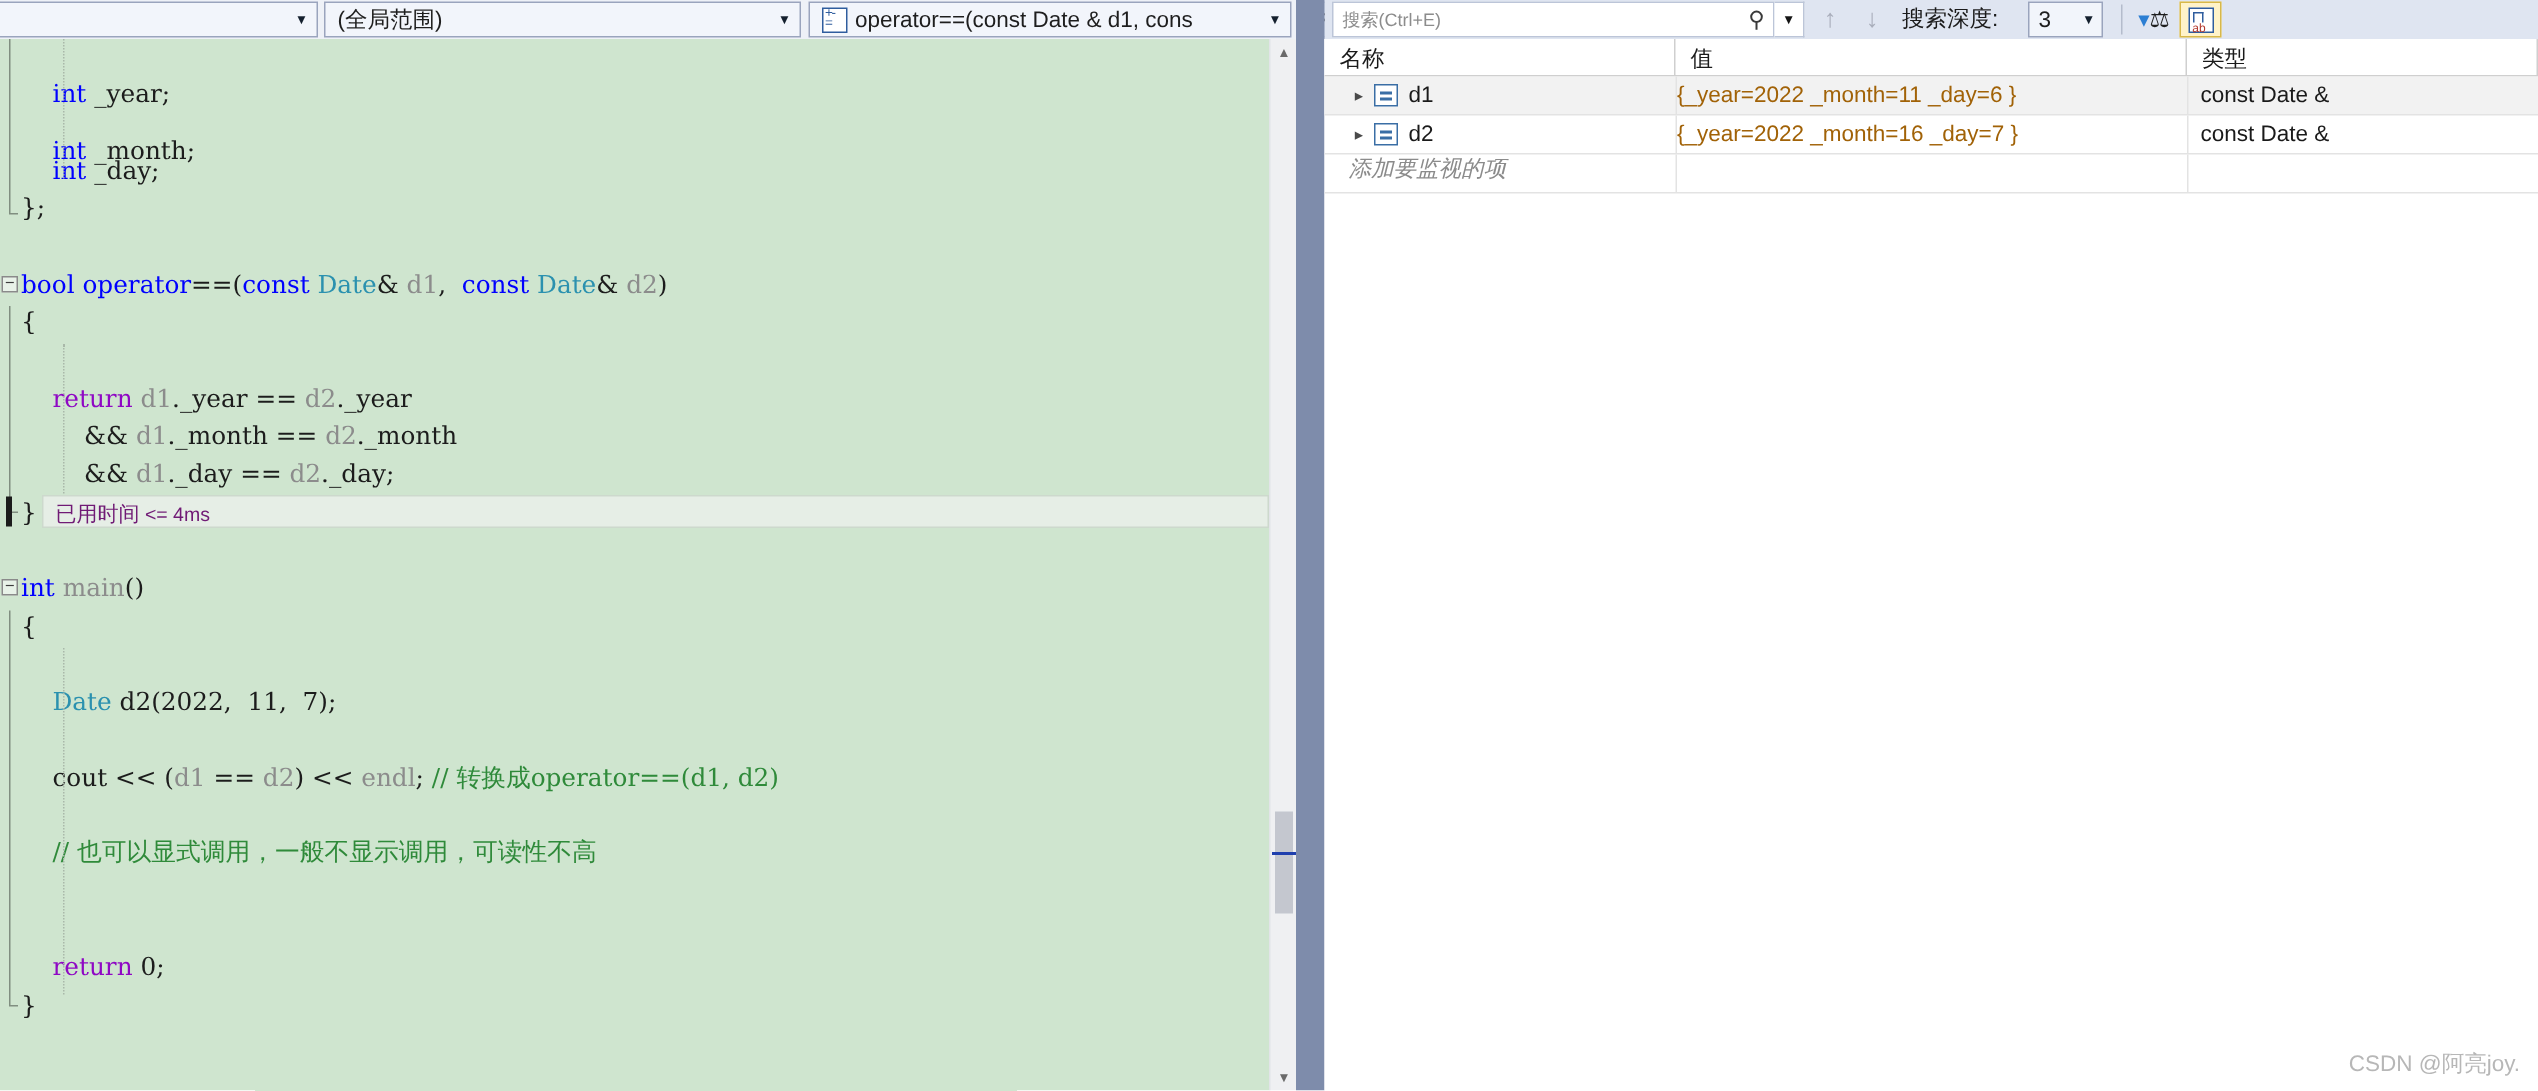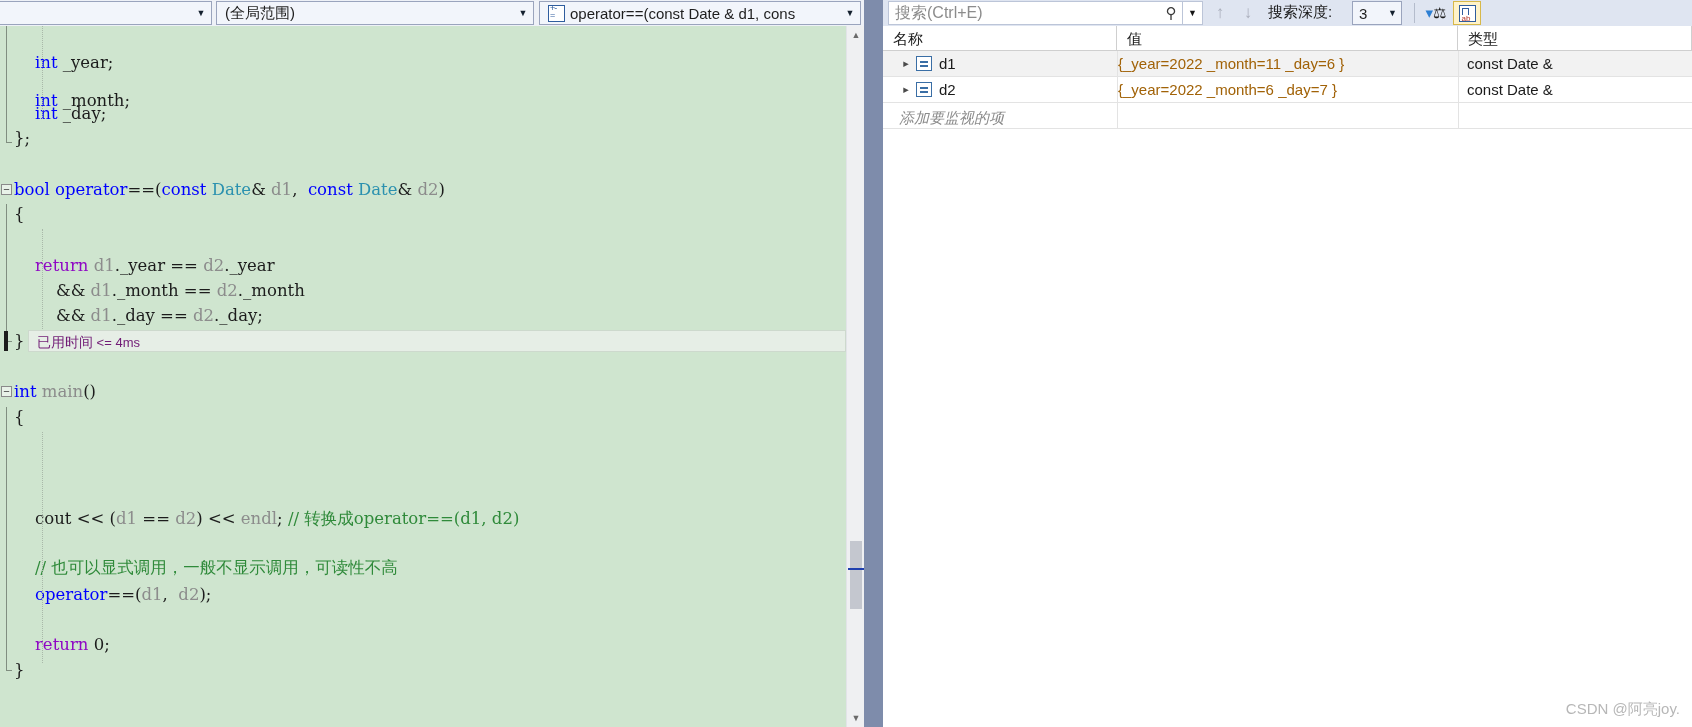--- a/index.html
+++ b/index.html
@@ -60,21 +60,21 @@
   .toolbar-right {
     position: absolute; left: 883px; top: 0; width: 809px; height: 26px;
     background: #dfe5f1;
     display: flex; align-items: center;
   }
   .search-box {
     position: absolute; left: 888px; top: 1px; width: 295px; height: 24px;
     background: #ffffff; border: 1px solid #bcc5d8;
     display: flex; align-items: center; padding-left: 6px;
   }
-  .search-box .ph { font-size: 16px; color: #8c8c8c; flex: 1; }
+  .search-box .ph { font-size: 12px; color: #8c8c8c; flex: 1; }
   .search-box .mag {
     width: 22px; text-align: center; font-size: 15px; color: #3a3a3a;
     transform: scaleX(-1);
   }
   .search-drop {
     position: absolute; left: 1183px; top: 1px; width: 20px; height: 24px;
     background: #ffffff; border: 1px solid #bcc5d8; border-left: none;
     display: flex; align-items: center; justify-content: center;
     font-size: 9px; color: #141414;
   }
@@ -270,21 +270,21 @@
     position: relative; flex: 0 0 16px;
   }
   .obj-icon::before, .obj-icon::after {
     content: ""; position: absolute; left: 3px;
     height: 2px; background: #3a6ea5; width: 8px;
   }
   .obj-icon::before { top: 4px; }
   .obj-icon::after  { top: 8px; }
   .add-watch-row {
     position: absolute; left: 0; top: 100px; width: 809px; height: 25px;
-    display: flex; align-items: flex-end;
+    display: flex; align-items: flex-start;
   }
   .add-watch-row .cell-name {
     width: 234px; font-size: 15px; color: #8b8b8b;
     font-style: italic; padding-left: 16px;
   }
   .add-watch-row .cell-value {
     width: 341px; height: 25px; border-left: 1px solid #e3e3e3;
   }
   .add-watch-row .cell-type {
     width: 234px; height: 25px; border-left: 1px solid #e3e3e3;
@@ -364,25 +364,25 @@
         <div class="code-line" style="top: 150.8px; left: 14px;"><span class="kw">bool</span><span class="pln"> </span><span class="kw">operator</span><span class="pln">==(</span><span class="kw">const</span><span class="pln"> </span><span class="typ">Date</span><span class="pln">&amp; </span><span class="var">d1</span><span class="pln">,  </span><span class="kw">const</span><span class="pln"> </span><span class="typ">Date</span><span class="pln">&amp; </span><span class="var">d2</span><span class="pln">)</span></div>
         <div class="code-line" style="top: 176.1px; left: 14px;"><span class="pln">{</span></div>
         <div class="code-line" style="top: 201.4px; left: 14px;"></div>
         <div class="code-line" style="top: 226.7px; left: 14px;"><span class="pln">    </span><span class="ctl">return</span><span class="pln"> </span><span class="var">d1</span><span class="pln">._year == </span><span class="var">d2</span><span class="pln">._year</span></div>
         <div class="code-line" style="top: 252px; left: 14px;"><span class="pln">        &amp;&amp; </span><span class="var">d1</span><span class="pln">._month == </span><span class="var">d2</span><span class="pln">._month</span></div>
         <div class="code-line" style="top: 277.3px; left: 14px;"><span class="pln">        &amp;&amp; </span><span class="var">d1</span><span class="pln">._day == </span><span class="var">d2</span><span class="pln">._day;</span></div>
         <div class="code-line" style="top: 302.6px; left: 14px;"><span class="pln">}</span></div>
         <div class="code-line" style="top: 327.9px; left: 14px;"></div>
         <div class="code-line" style="top: 353.2px; left: 14px;"><span class="kw">int</span><span class="pln"> </span><span class="var">main</span><span class="pln">()</span></div>
         <div class="code-line" style="top: 378.5px; left: 14px;"><span class="pln">{</span></div>
+        <div class="code-line" style="top: 429.1px; left: 14px;"><span class="pln">    </span><span class="typ">Date</span><span class="pln"> </span><span class="pln">d2</span><span class="pln">(2022,  11,  7);</span></div>
         <div class="code-line" style="top: 454.4px; left: 14px;"></div>
         <div class="code-line" style="top: 479.7px; left: 14px;"><span class="pln">    cout &lt;&lt; (</span><span class="var">d1</span><span class="pln"> == </span><span class="var">d2</span><span class="pln">) &lt;&lt; </span><span class="var">endl</span><span class="pln">; </span><span class="cmt">// 转换成operator==(d1, d2)</span></div>
         <div class="code-line" style="top: 505px; left: 14px;"></div>
         <div class="code-line" style="top: 529px; left: 14px;"><span class="pln">    </span><span class="cmt">// 也可以显式调用，一般不显示调用，可读性不高</span></div>
-        <div class="code-line" style="top: 555.6px; left: 14px;"><span class="pln">    </span><span class="kw">operator</span><span class="pln">==(</span><span class="var">d1</span><span class="pln">,  </span><span class="var">d2</span><span class="pln">);</span></div>
         <div class="code-line" style="top: 580.9px; left: 14px;"></div>
         <div class="code-line" style="top: 606.2px; left: 14px;"><span class="pln">    </span><span class="ctl">return</span><span class="pln"> 0;</span></div>
         <div class="code-line" style="top: 631.5px; left: 14px;"><span class="pln">}</span></div>
         <div class="brace-line" style="left: 6px; top: -1px; height: 117.2px;"></div>
         <div class="brace-foot" style="left: 6px; top: 116.2px; width: 6px;"></div>
         <div class="iguide" style="left: 42px; top: 0px; height: 93.2px;"></div>
         <div class="fold-box" style="left: 1px; top: 157.8px;">−</div>
         <div class="brace-line" style="left: 6px; top: 178.1px; height: 136.5px;"></div>
         <div class="brace-foot" style="left: 6px; top: 314.6px; width: 6px;"></div>
         <div class="iguide" style="left: 42px; top: 203.4px; height: 105.2px;"></div>
@@ -425,21 +425,21 @@
     </div>
 
     <div class="grid-line" style="top:50px;"></div>
 
     <div class="watch-row" style="top:51px;">
       <div class="cell-name">
         <span class="expander">▸</span>
         <span class="obj-icon"></span>
         <span>d2</span>
       </div>
-      <div class="cell-value">{_year=2022 _month=6 _day=7 }</div>
+      <div class="cell-value">{_year=2022 _month=16 _day=7 }</div>
       <div class="cell-type">const Date &amp;</div>
     </div>
 
     <div class="grid-line" style="top:76px;"></div>
 
     <div class="add-watch-row" style="top:77px;">
       <div class="cell-name">添加要监视的项</div>
       <div class="cell-value"></div>
       <div class="cell-type"></div>
     </div>

